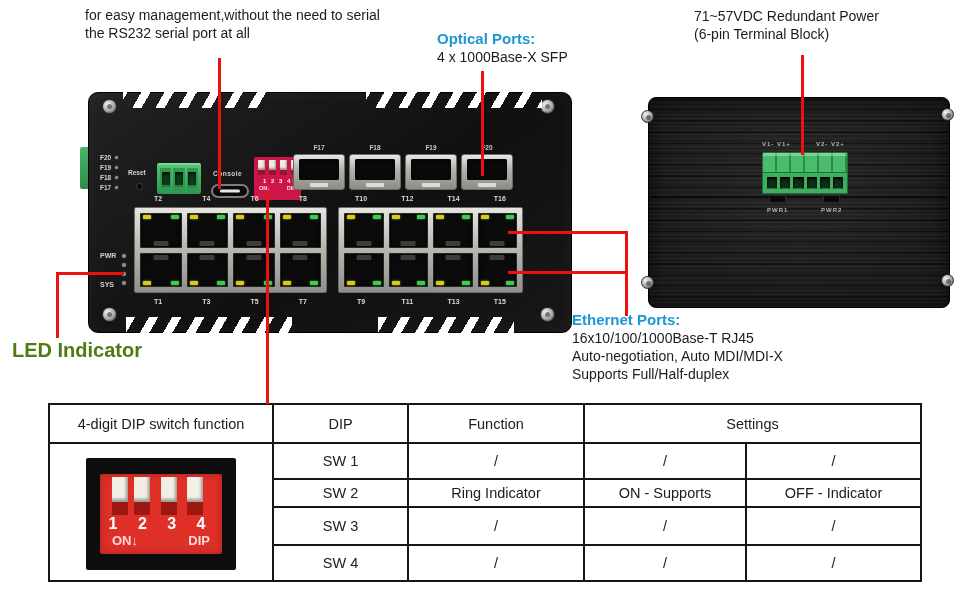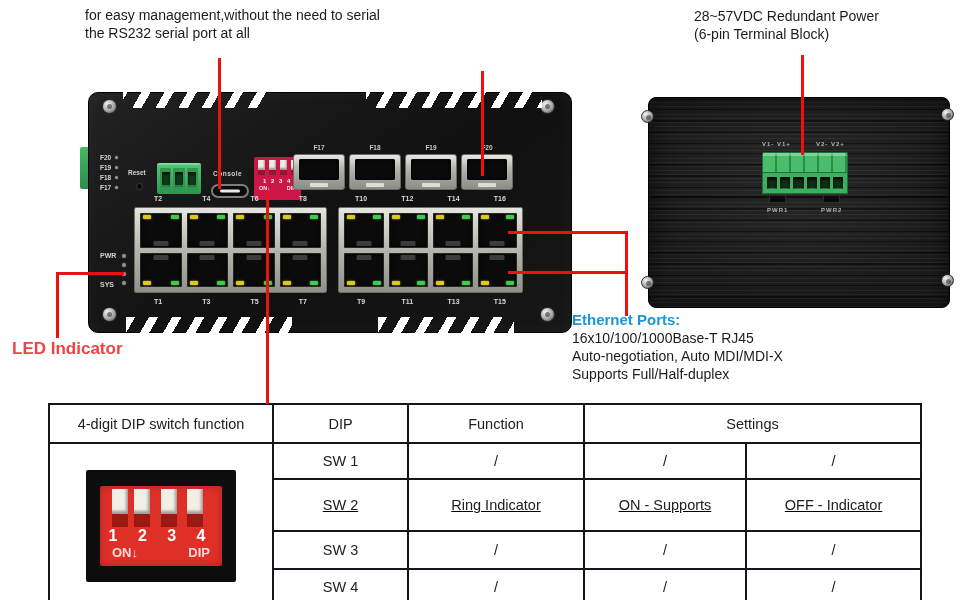--- a/index.html
+++ b/index.html
@@ -7,21 +7,21 @@
   .stage { position:relative; width:970px; height:600px; background:#ffffff; overflow:hidden; }
 
   
   .callout { position:absolute; }
   .callout h3 { font-size:15px; font-weight:bold; color:#1d96d4; line-height:18px; }
   .callout p  { font-size:14px; color:#1c1c1c; line-height:18px; }
   .c-console { left:85px;  top:6px; }
   .c-optical { left:437px; top:30px; }
   .c-power   { left:694px; top:7px; }
   .c-eth     { left:572px; top:311px; }
-  .c-led     { position:absolute; left:12px; top:339px; font-size:17px; font-weight:bold; color:#ef4444; }
+  .c-led     { position:absolute; left:12px; top:339px; font-size:20px; font-weight:bold; color:#4d7c0f; }
 
   
   .rl { position:absolute; background:#ec1111; z-index:30; }
 
   
   .front { position:absolute; left:88px; top:92px; width:484px; height:241px;
            background:linear-gradient(145deg,#222222,#101010 55%,#171717);
            border:1px solid #000; border-radius:10px; z-index:2;
            box-shadow:inset 0 0 18px rgba(255,255,255,.04); }
   .green-tab { position:absolute; left:80px; top:147px; width:11px; height:42px;
@@ -132,22 +132,26 @@
 </style>
 </head>
 <body>
 
 <div class="stage">
 
   <div class="callout c-console">
     <p>for easy management,without the need to serial</p>
     <p>the RS232 serial port at all</p>
   </div>
+  <div class="callout c-optical">
+    <h3>Optical Ports:</h3>
+    <p>4 x 1000Base-X SFP</p>
+  </div>
   <div class="callout c-power">
-    <p>28~57VDC Redundant Power</p>
+    <p>71~57VDC Redundant Power</p>
     <p>(6-pin Terminal Block)</p>
   </div>
   <div class="callout c-eth">
     <h3>Ethernet Ports:</h3>
     <p>16x10/100/1000Base-T RJ45</p>
     <p>Auto-negotiation, Auto MDI/MDI-X</p>
     <p>Supports Full/Half-duplex</p>
   </div>
   <div class="c-led">LED Indicator</div>
 
@@ -423,21 +427,21 @@
               <span>DIP</span>
             </div>
           </div>
         </div>
       </td>
       <td>SW 1</td>
       <td>/</td>
       <td>/</td>
       <td>/</td>
     </tr>
-    <tr style="height:52px;text-decoration:underline;">
+    <tr style="height:28px;">
       <td>SW 2</td>
       <td>Ring Indicator</td>
       <td>ON - Supports</td>
       <td>OFF - Indicator</td>
     </tr>
     <tr style="height:38px;">
       <td>SW 3</td>
       <td>/</td>
       <td>/</td>
       <td>/</td>

